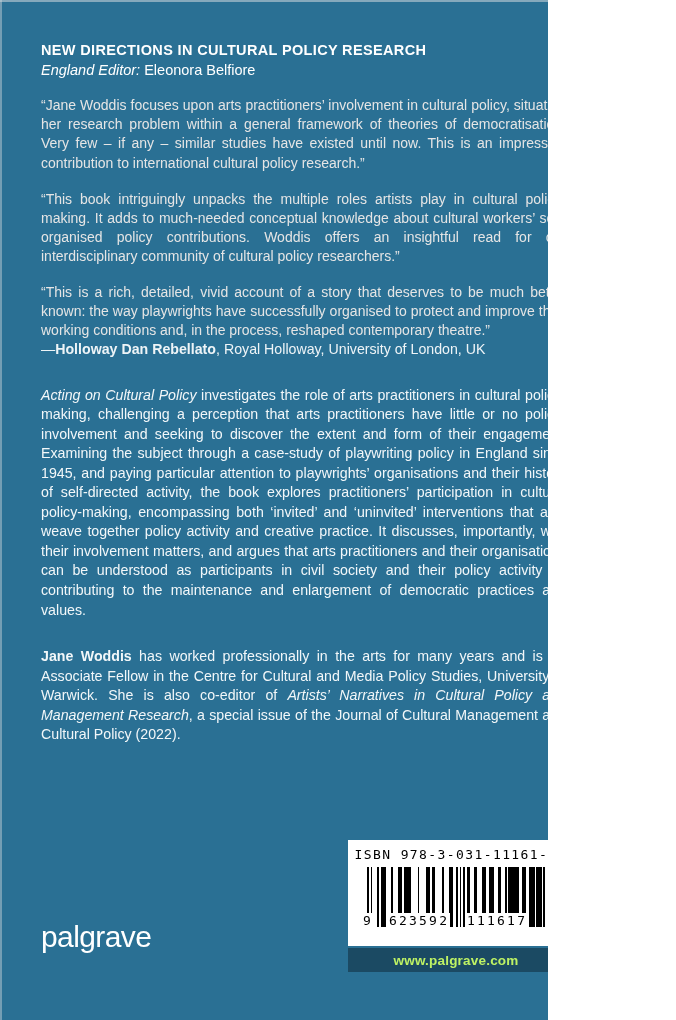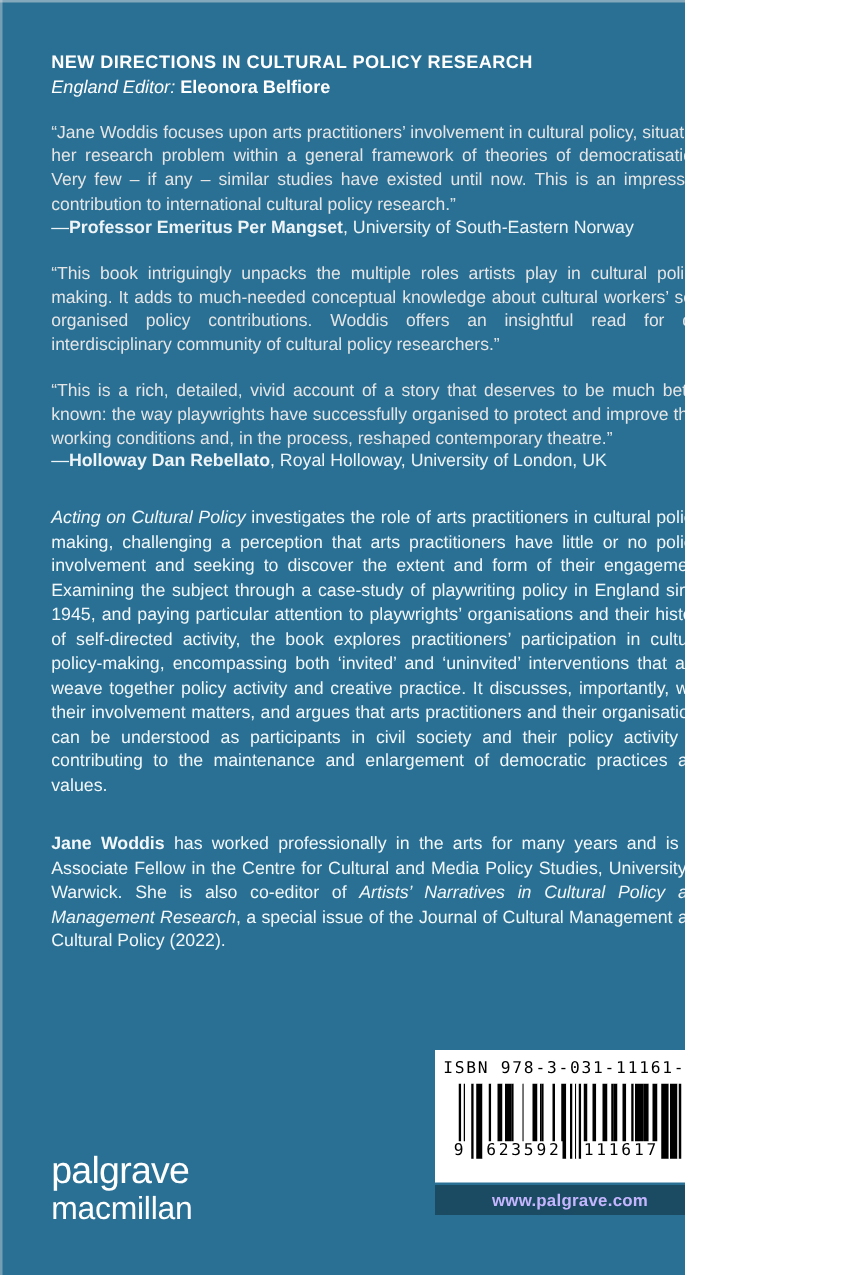--- a/index.html
+++ b/index.html
@@ -75,21 +75,21 @@
     font-size: 14.5px;
     color: #ffffff;
     margin: 2px 0 0 0;
     line-height: 1.25;
   }
   .series-editor .lbl {
     font-style: italic;
     font-weight: normal;
   }
   .series-editor .name {
-    font-weight: bold;
+    font-weight: normal;
   }
 
   .quote {
     color: #e5e5e5;
     font-size: 14px;
     line-height: 1.365;
     text-align: justify;
     margin: 0;
     hyphens: none;
   }
@@ -192,21 +192,21 @@
   .ean-left { left: 30px; }
   .ean-right { left: 108px; }
 
   .palgrave-url {
     position: absolute;
     left: 348px;
     top: 948px;
     width: 216px;
     height: 24px;
     background: #1b4a63;
-    color: #c4b5fd;
+    color: #bef264;
     font-size: 13.5px;
     font-weight: bold;
     display: flex;
     align-items: center;
     justify-content: center;
     letter-spacing: .2px;
   }
 </style>
 </head>
 <body>
@@ -243,21 +243,20 @@
   <div class="content">
 
     <p class="series-title">NEW DIRECTIONS IN CULTURAL POLICY RESEARCH</p>
     <p class="series-editor">
       <span class="lbl">England Editor:</span>
       <span class="name">Eleonora Belfiore</span>
     </p>
 
     <div class="quote-block">
       <p class="quote">“Jane Woddis focuses upon arts practitioners’ involvement in cultural policy, situating her research problem within a general framework of theories of democratisation. Very few – if any – similar studies have existed until now. This is an impressive contribution to international cultural policy research.”</p>
-      <p class="attrib"><span>—</span><span class="who">Professor Emeritus Per Mangset</span><span>, University of South-Eastern Norway</span></p>
     </div>
 
     <div class="quote-block">
       <p class="quote">“This book intriguingly unpacks the multiple roles artists play in cultural policy-making. It adds to much-needed conceptual knowledge about cultural workers’ self-organised policy contributions. Woddis offers an insightful read for our interdisciplinary community of cultural policy researchers.”</p>
     </div>
 
     <div class="quote-block">
       <p class="quote">“This is a rich, detailed, vivid account of a story that deserves to be much better known: the way playwrights have successfully organised to protect and improve their working conditions and, in the process, reshaped contemporary theatre.”</p>
       <p class="attrib"><span>—</span><span class="who">Holloway Dan Rebellato</span><span>, Royal Holloway, University of London, UK</span></p>
     </div>
@@ -267,21 +266,20 @@
     </div>
 
     <div class="bio-block">
       <p class="bio"><span class="author">Jane Woddis</span><span> has worked professionally in the arts for many years and is an Associate Fellow in the Centre for Cultural and Media Policy Studies, University of Warwick. She is also co-editor of </span><span class="work">Artists’ Narratives in Cultural Policy and Management Research</span><span>, a special issue of the Journal of Cultural Management and Cultural Policy (2022).</span></p>
     </div>
 
   </div>
 
   <div class="logo">
     <span class="l1">palgrave</span>
-    <span class="l2">macmillan</span>
   </div>
 
   <div class="barcode-panel">
     <div class="isbn-text">ISBN 978-3-031-11161-7</div>
     <div class="bars" id="bars">
         <span style="flex: 1 0 0px; background: rgb(0, 0, 0);"></span>
         <span style="flex: 1 0 0px; background: rgb(255, 255, 255);"></span>
         <span style="flex: 1 0 0px; background: rgb(0, 0, 0);"></span>
         <span style="flex: 3 0 0px; background: rgb(255, 255, 255);"></span>
         <span style="flex: 1 0 0px; background: rgb(0, 0, 0);"></span>

